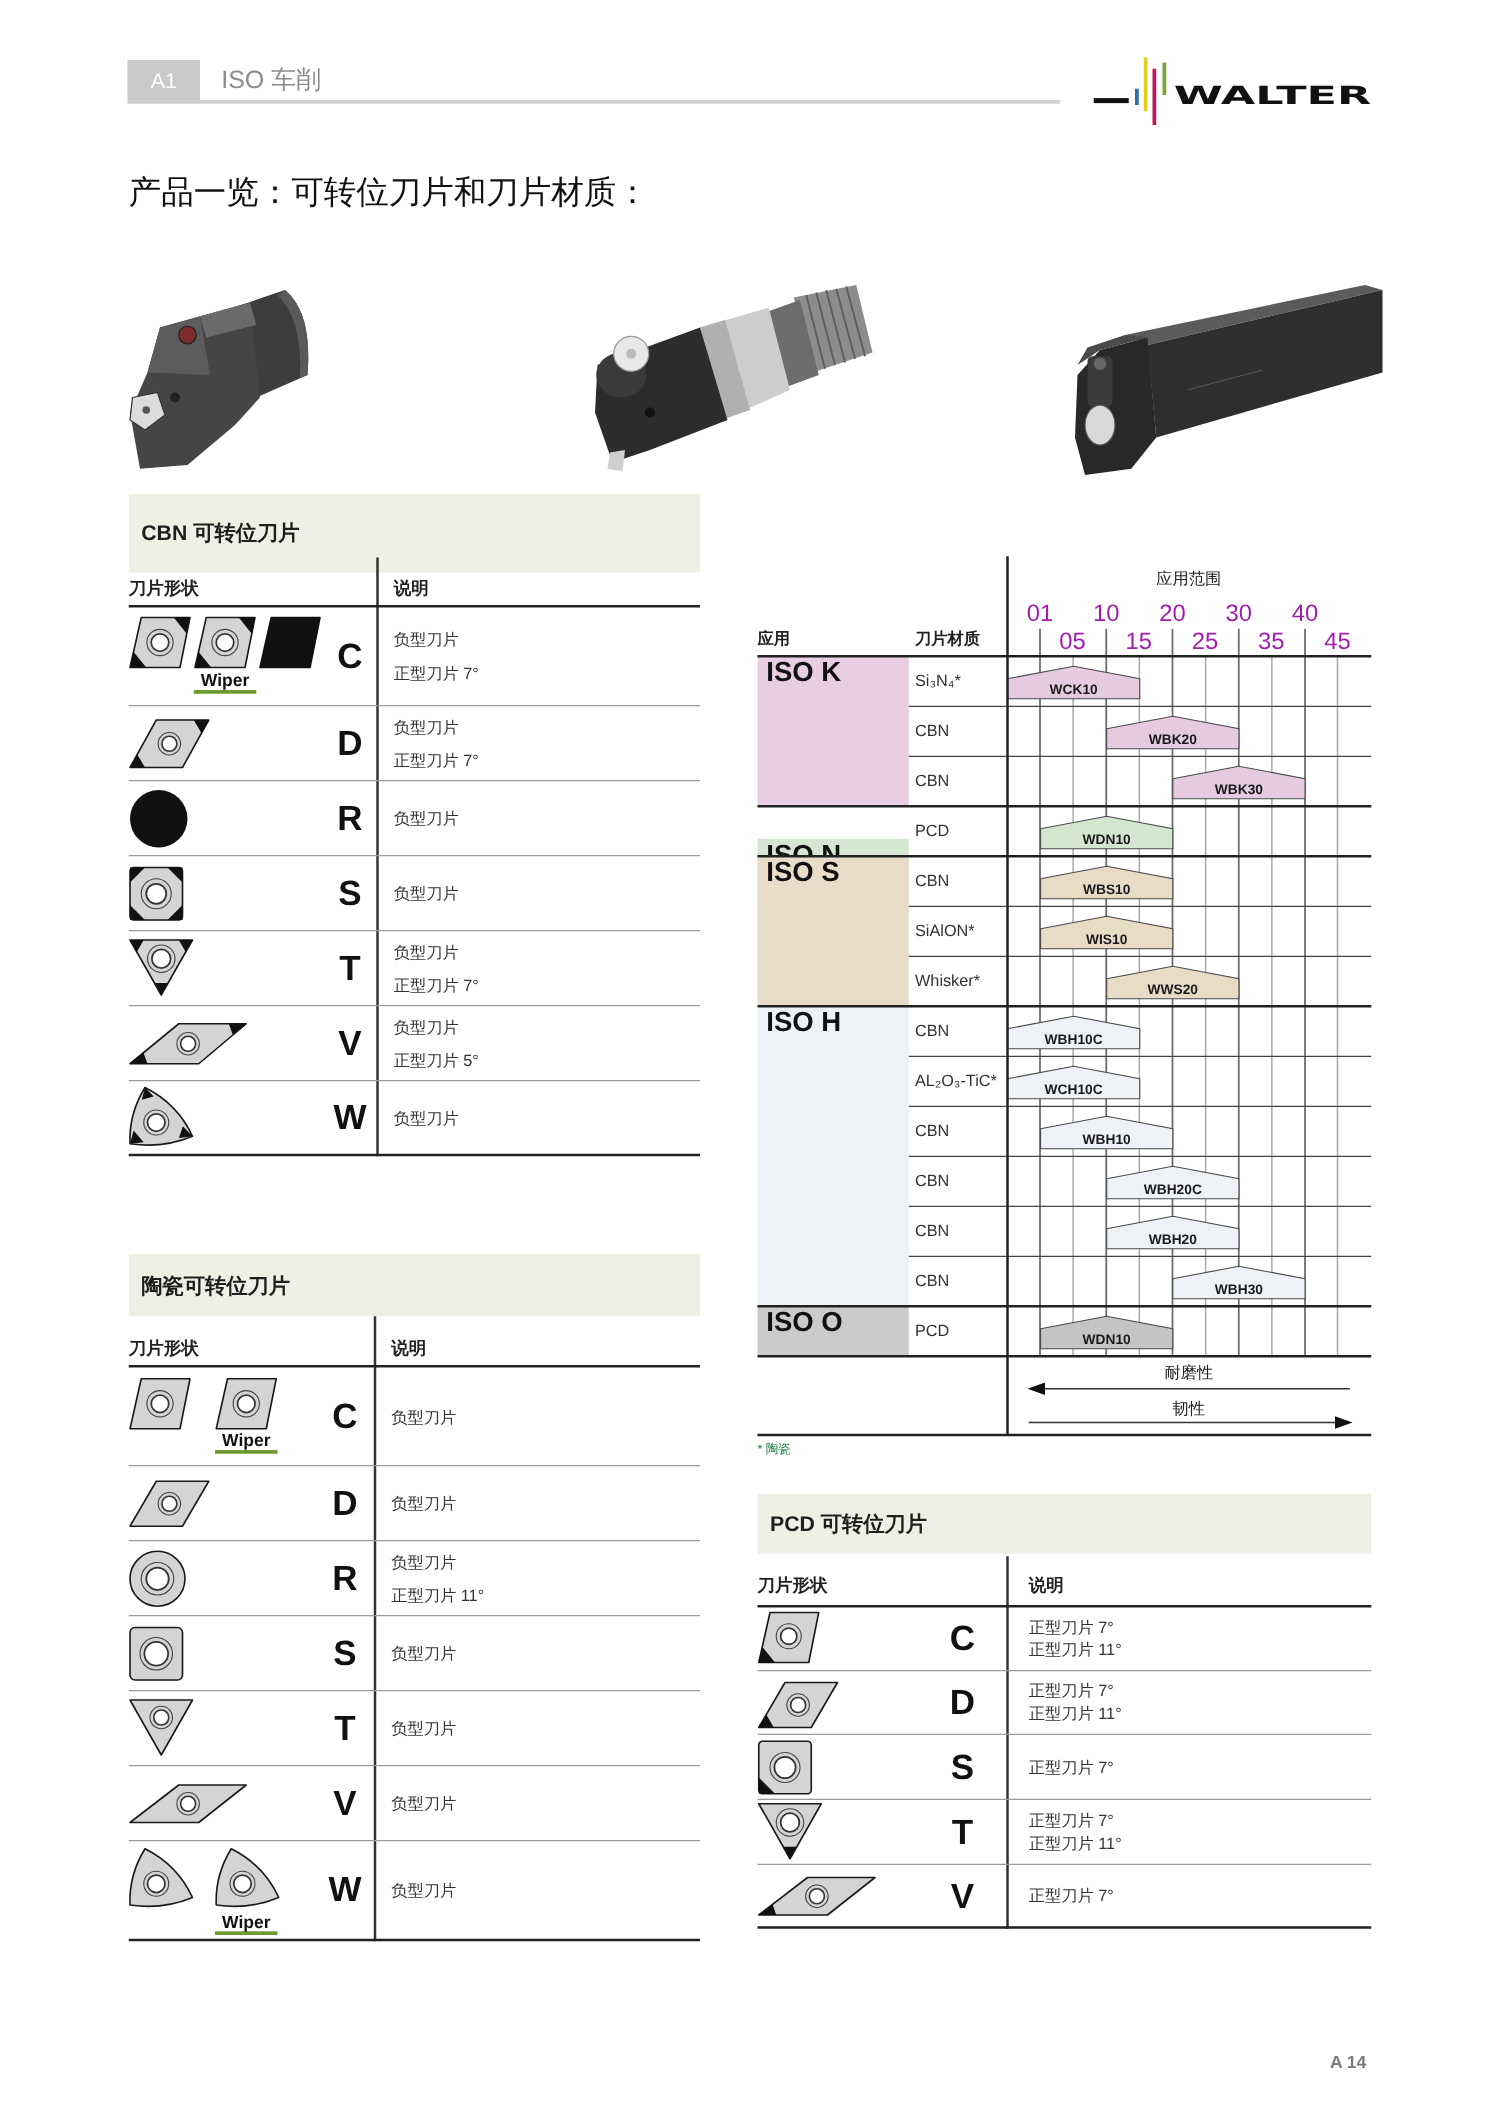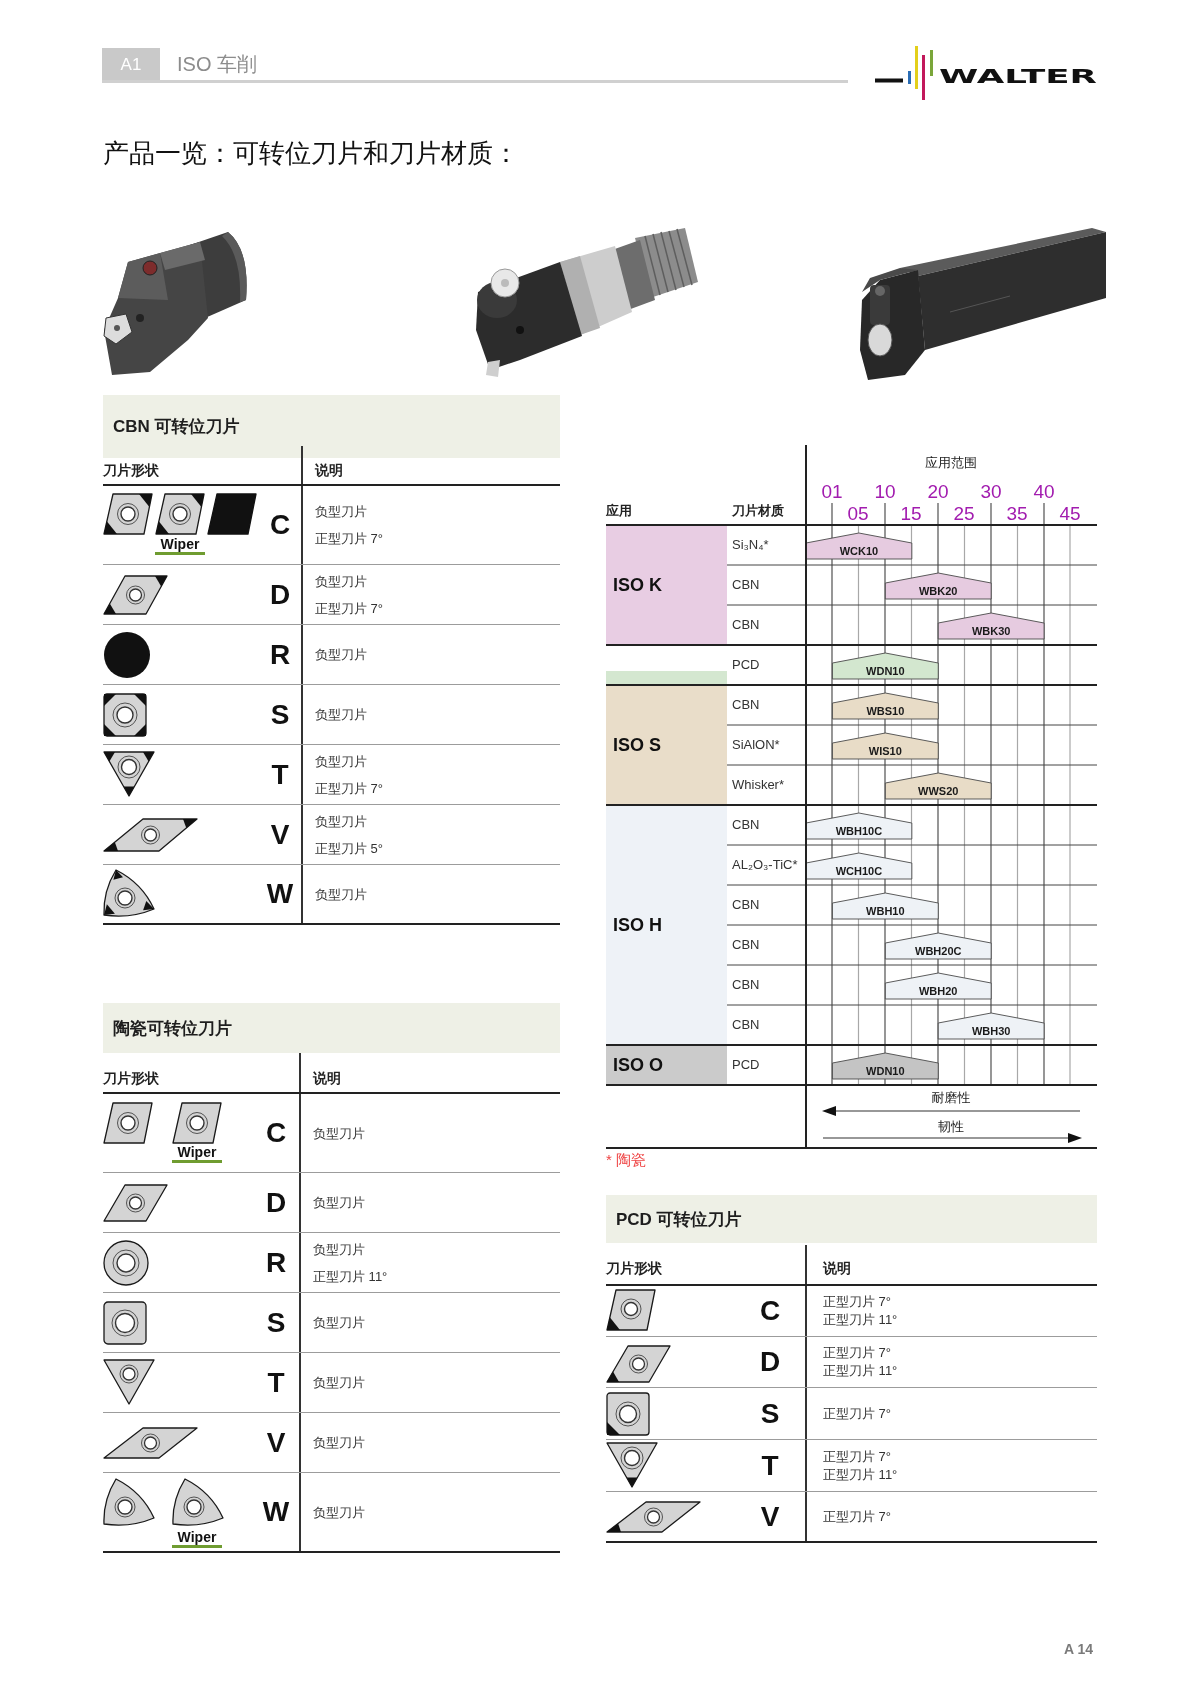--- a/index.html
+++ b/index.html
@@ -14,25 +14,25 @@
 .th{position:absolute;font-size:14px;font-weight:bold;color:#222;line-height:20px;white-space:nowrap}
 .hrule{position:absolute;height:2px;background:#222}
 .vrule{position:absolute;width:2px;background:#333}
 .irow{position:absolute;border-bottom:1.5px solid #9c9c9c}
 .irow.last{border-bottom:2px solid #222}
 .ico{position:absolute;display:block;overflow:visible}
 .letter{position:absolute;width:36px;text-align:center;font-size:28px;font-weight:bold;color:#111;top:50%;transform:translateY(-50%);line-height:30px}
 .desc{position:absolute;top:0;bottom:0;display:flex;flex-direction:column;justify-content:center;font-size:13px;color:#333;line-height:27px;white-space:nowrap}
 .desc.tight{line-height:18px}
 .wiper{position:absolute;font-size:14px;font-weight:bold;color:#111;width:50px;text-align:center;line-height:13px;border-bottom:3px solid #6f9c30;padding-bottom:1px}
-.grp{position:absolute;left:606px;width:121px;font-size:18px;font-weight:bold;color:#111;padding-left:7px;display:flex;align-items:center;white-space:nowrap}
+.grp{position:absolute;left:606px;width:121px;font-size:22px;font-weight:bold;color:#111;padding-left:7px;display:flex;align-items:flex-start;white-space:nowrap}
 .mat{position:absolute;left:732px;height:40px;line-height:40px;font-size:13px;color:#333;white-space:nowrap}
 .tick{position:absolute;width:30px;margin-left:-15px;text-align:center;font-size:19px;color:#a21caf;line-height:16px}
 .ctr{position:absolute;width:120px;margin-left:-60px;text-align:center;font-size:13px;color:#222;line-height:18px;white-space:nowrap}
-.footnote{left:606px;top:1151px;font-size:15px;color:#ef4444;line-height:18px}
+.footnote{left:606px;top:1151px;font-size:10px;color:#15803d;line-height:18px}
 .page-num{left:1064px;top:1640px;font-size:14px;font-weight:bold;color:#7a7a7a;line-height:18px}
 #bars text{font-family:"Liberation Sans","DejaVu Sans",sans-serif}
 .logo-text{font-family:"DejaVu Sans","Liberation Sans",sans-serif}
 </style>
 </head>
 <body>
 
 <div class="page">
 
   <div class="abs chapter-badge">A1</div>

